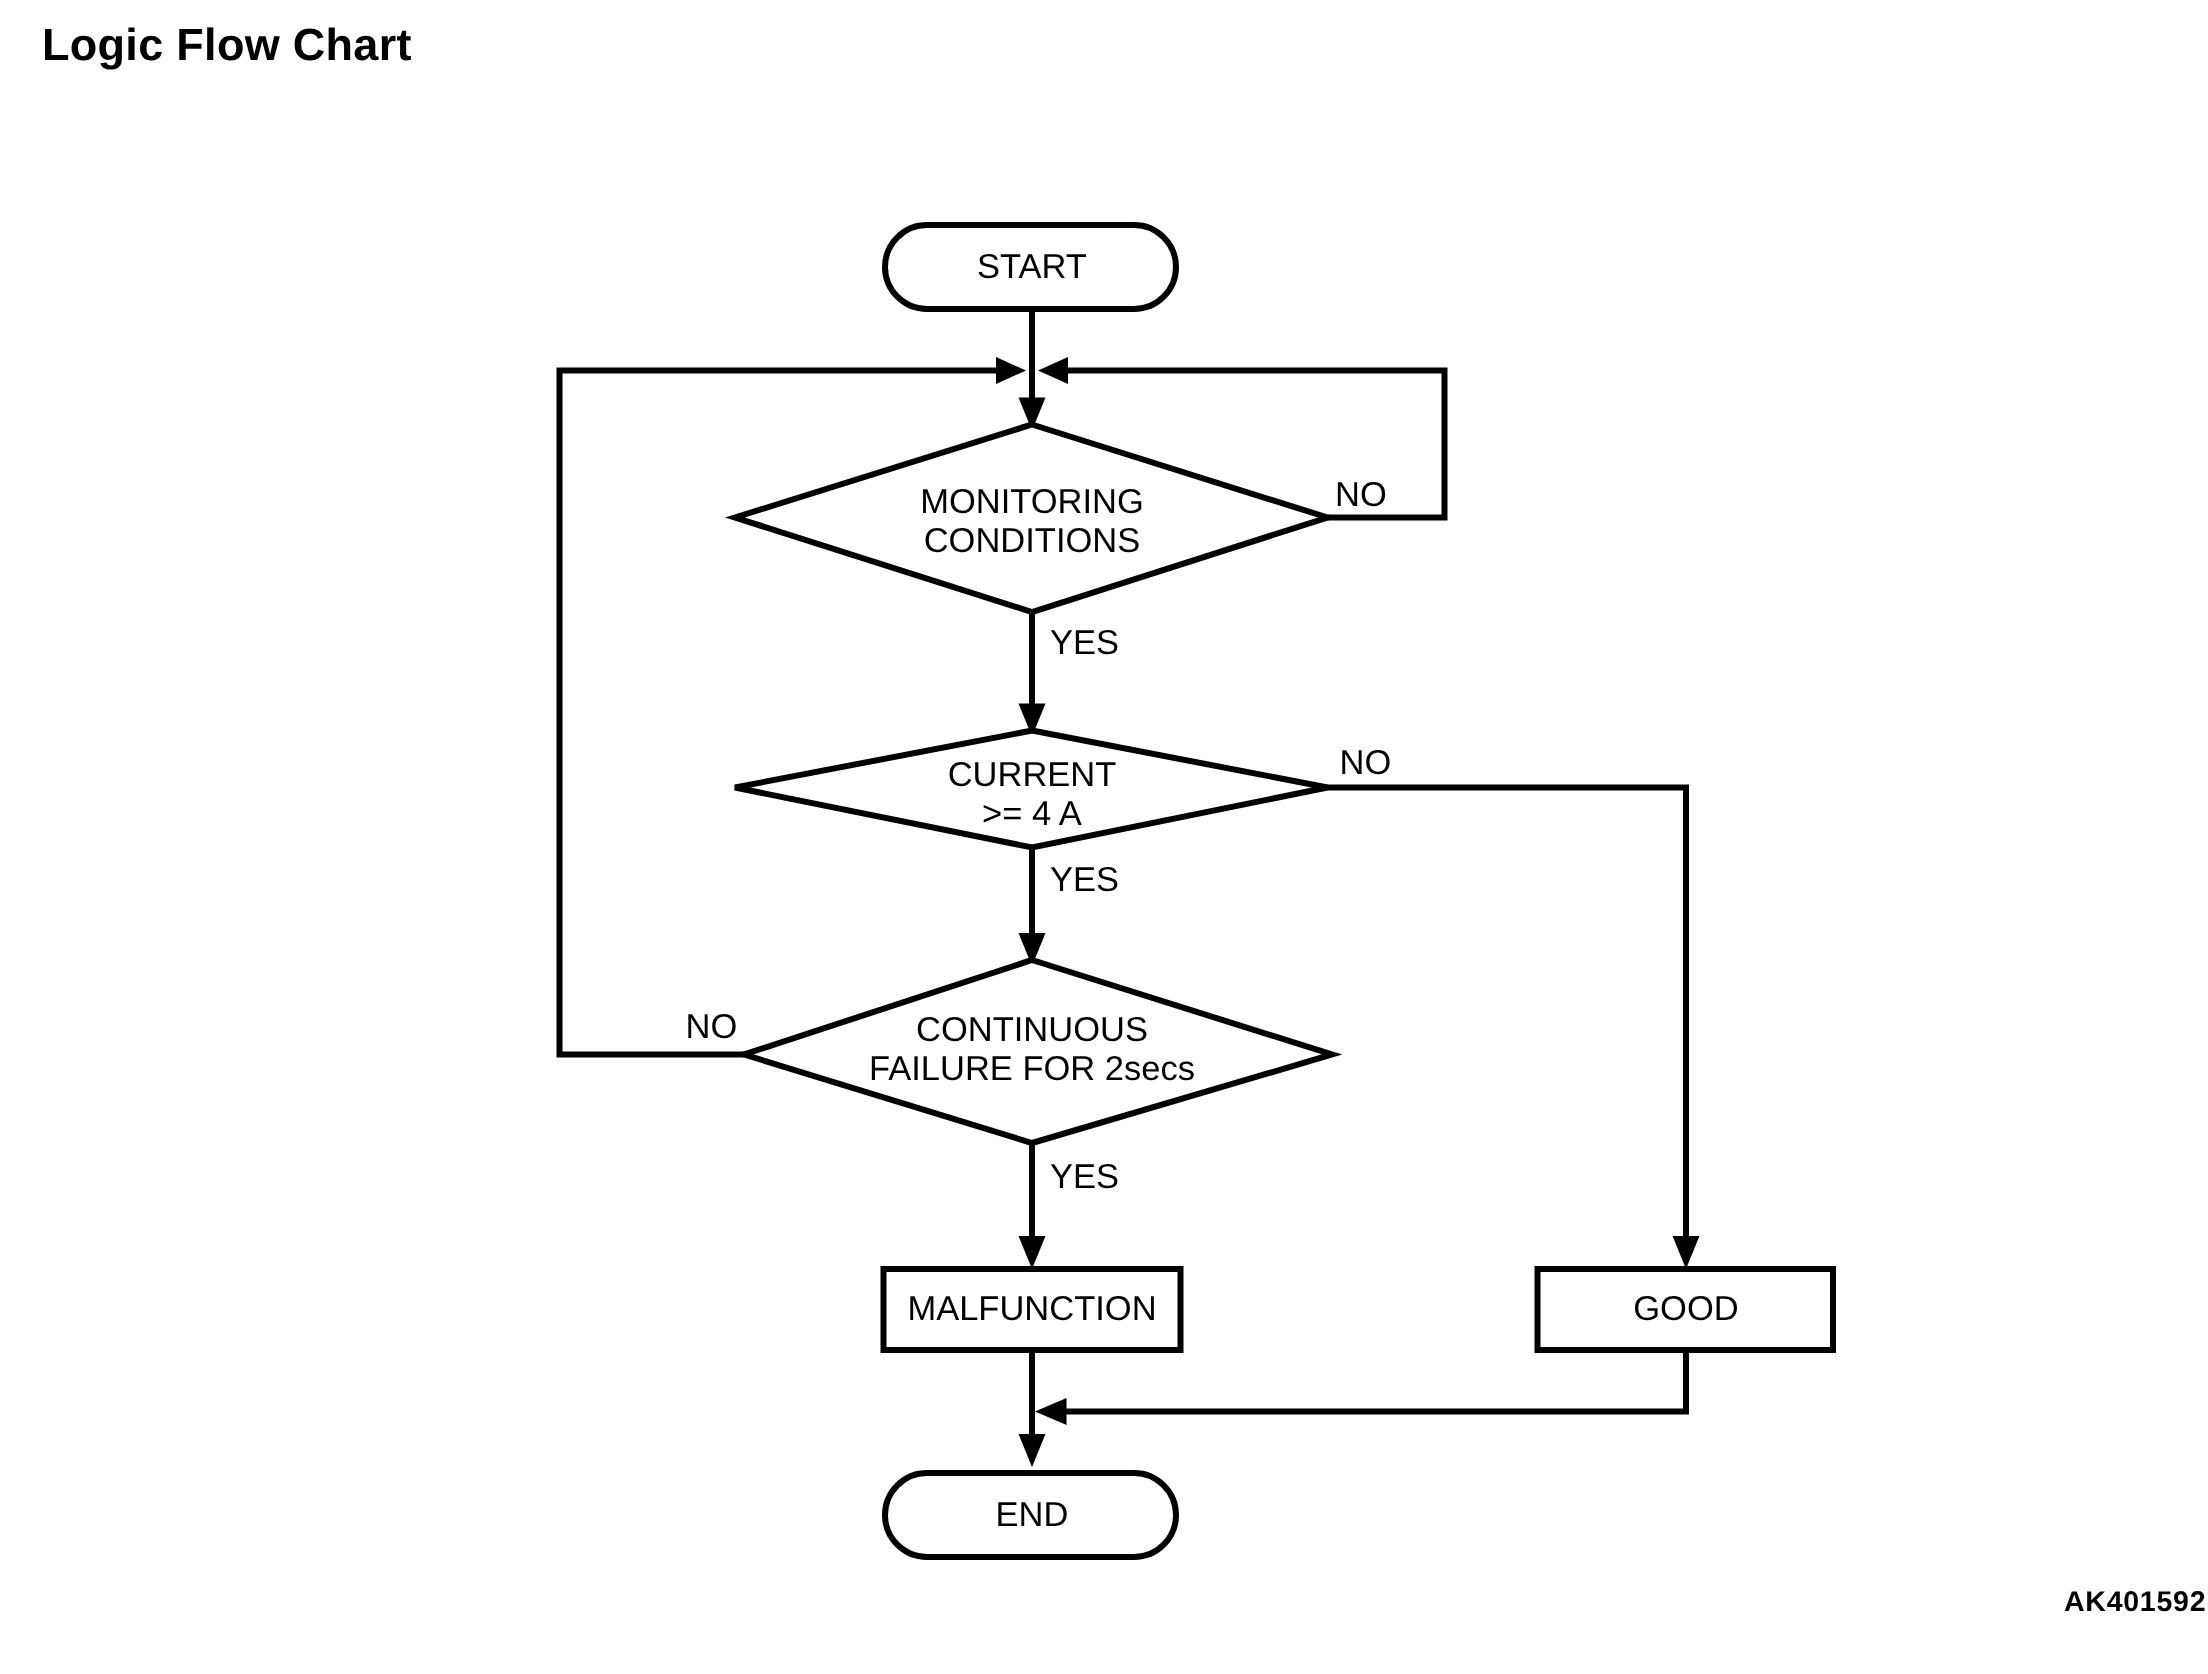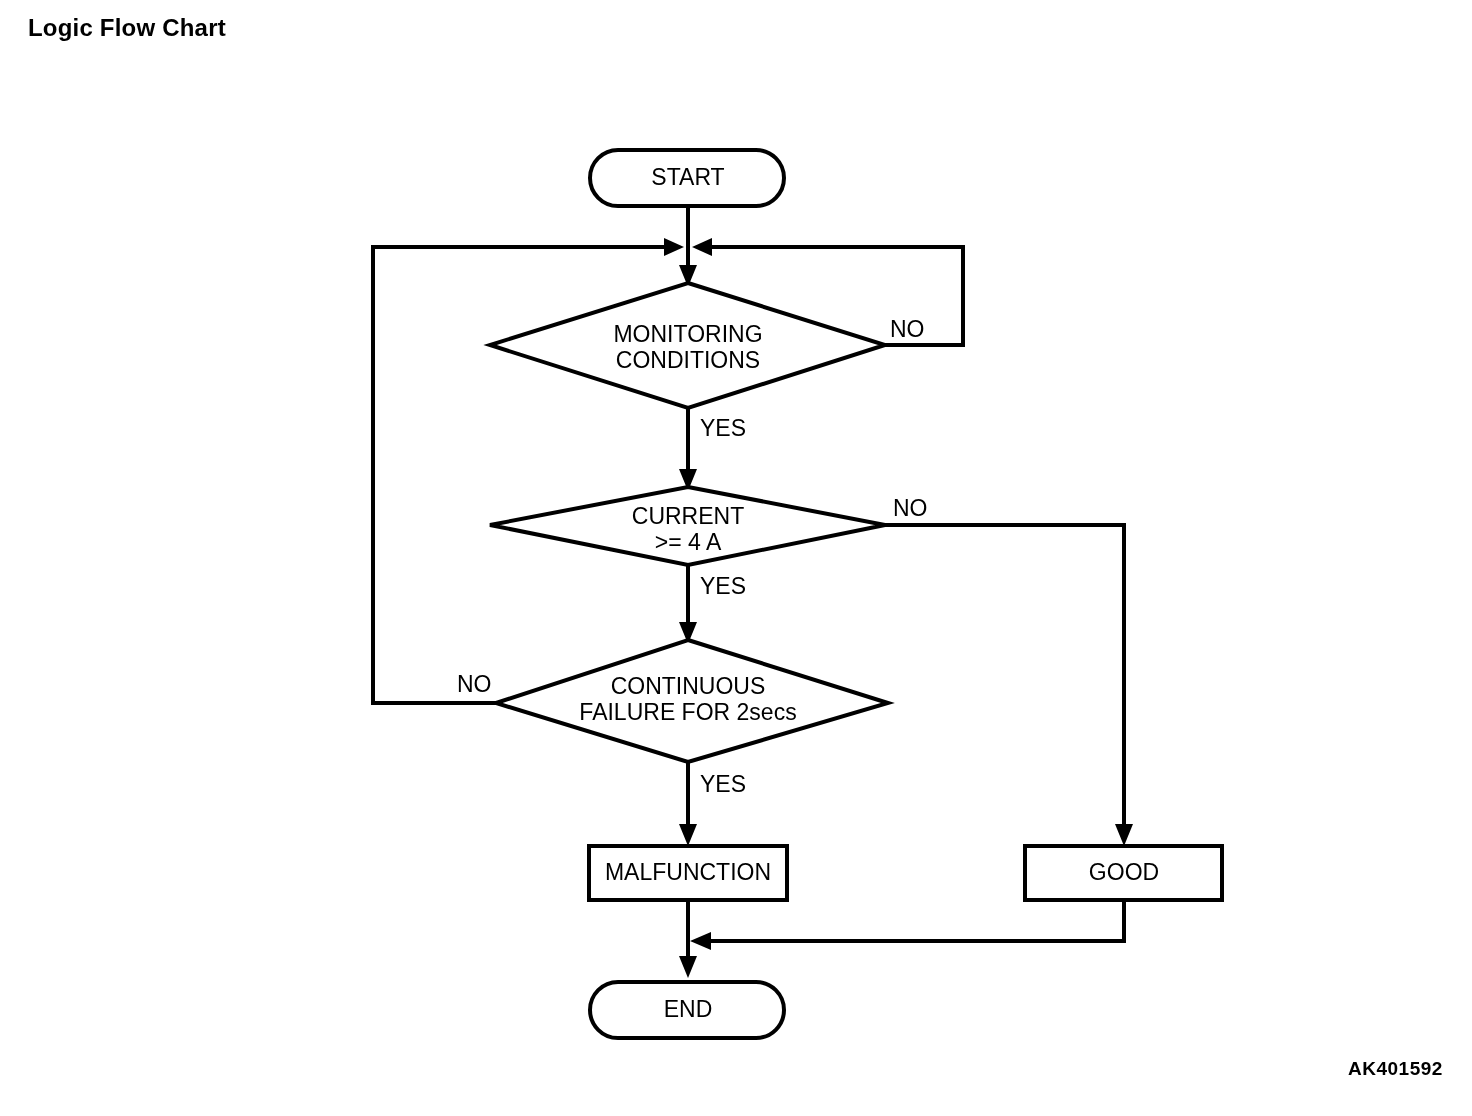--- a/index.html
+++ b/index.html
@@ -13,29 +13,29 @@
     height: 1116px;
     font-family: "Liberation Sans", sans-serif;
     color: #000000;
     position: relative;
     overflow: hidden;
   }
   #page-title {
     position: absolute;
     left: 28px;
     top: 14px;
-    font-size: 24px;
+    font-size: 30px;
     font-weight: bold;
     letter-spacing: 0.2px;
     color: #000000;
     white-space: nowrap;
   }
   #ref-code {
     position: absolute;
-    left: 1348px;
+    left: 1376px;
     top: 1058px;
     font-size: 19px;
     font-weight: bold;
     letter-spacing: 0.5px;
     color: #000000;
     white-space: nowrap;
   }
   #chart-canvas {
     position: absolute;
     left: 0;

